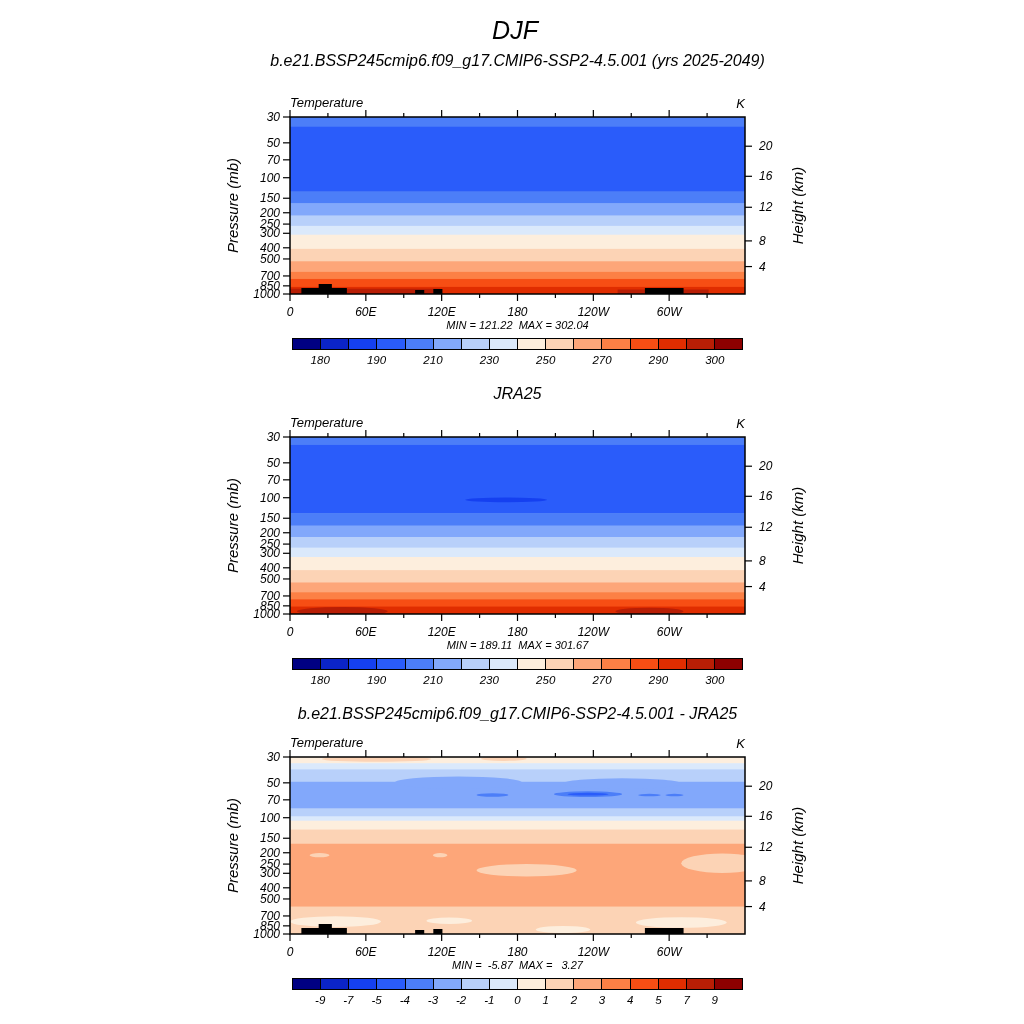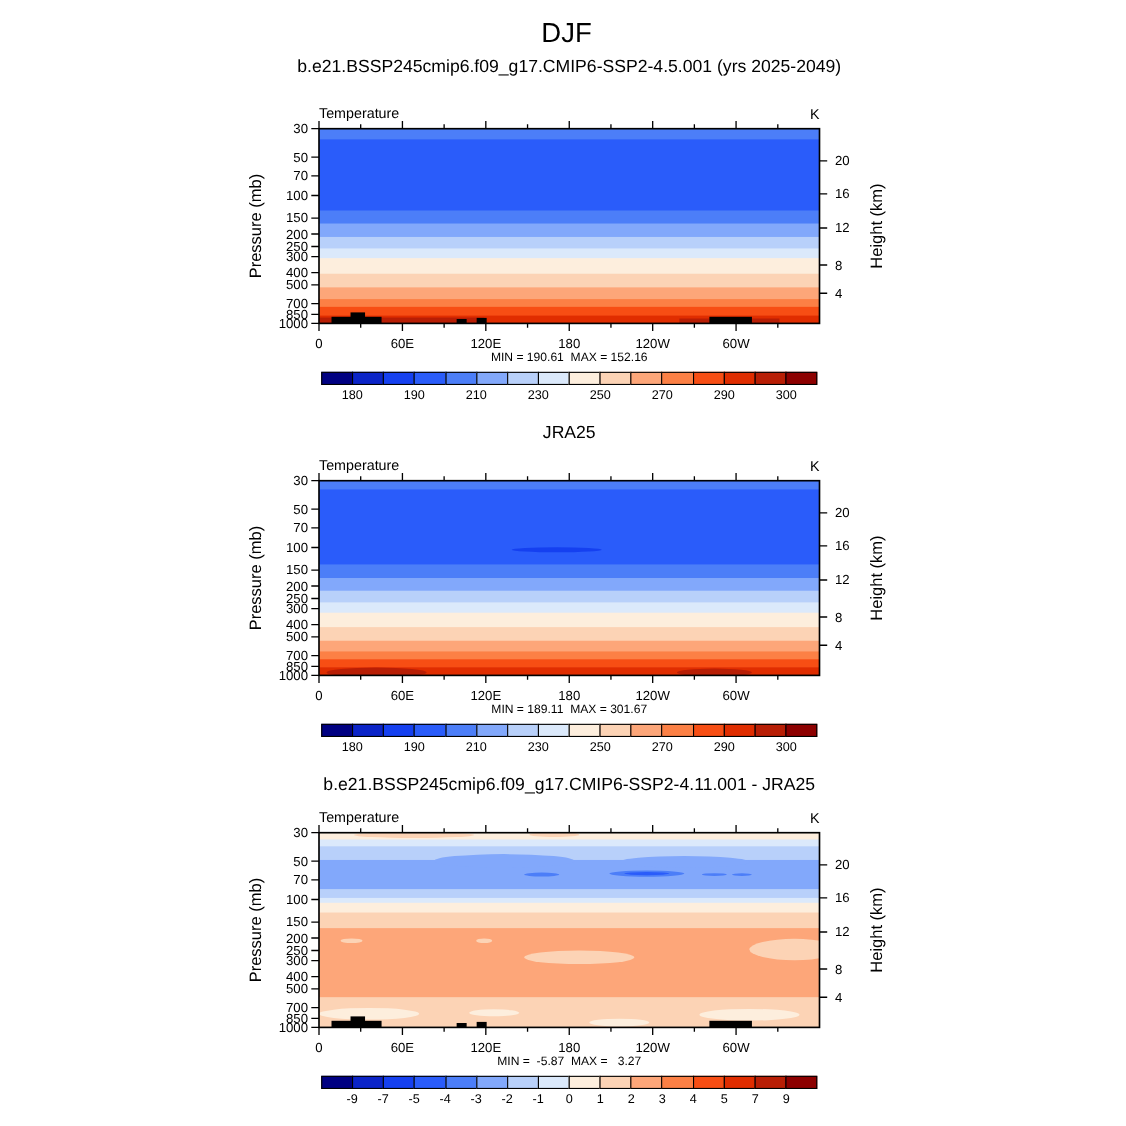--- a/index.html
+++ b/index.html
@@ -1,17 +1,17 @@
 <!DOCTYPE html>
 <html><head>
 <meta charset="utf-8">
 <style>
   html,body{margin:0;padding:0;background:#ffffff;}
   #figure{position:relative;width:1024px;height:1024px;background:#ffffff;overflow:hidden;
-          font-family:"Liberation Sans", sans-serif;color:#000;}
+          font-family:"Liberation Sans", sans-serif;color:#000;font-style:italic;}
   .abs{position:absolute;}
   .main-title{font-size:25px;text-align:center;}
   .panel-title{font-size:16px;text-align:center;white-space:nowrap;}
   .small-label{font-size:13px;white-space:nowrap;}
   .tick-label{font-size:12px;line-height:14px;white-space:nowrap;}
   .right-al{text-align:right;}
   .center-al{text-align:center;}
   .minmax{font-size:11px;text-align:center;white-space:pre;}
   .axis-title{font-size:15px;text-align:center;transform:rotate(-90deg);transform-origin:50% 50%;white-space:nowrap;}
   .cbar{display:flex;}
@@ -118,21 +118,21 @@
       <div class="abs tick-label" style="left: 759px; top: 233.9px;">8</div>
       <div class="abs tick-label" style="left: 759px; top: 259.565px;">4</div>
       <div class="abs tick-label center-al" style="left: 262px; top: 305px; width: 56px;">0</div>
       <div class="abs tick-label center-al" style="left: 337.849px; top: 305px; width: 56px;">60E</div>
       <div class="abs tick-label center-al" style="left: 413.651px; top: 305px; width: 56px;">120E</div>
       <div class="abs tick-label center-al" style="left: 489.5px; top: 305px; width: 56px;">180</div>
       <div class="abs tick-label center-al" style="left: 565.348px; top: 305px; width: 56px;">120W</div>
       <div class="abs tick-label center-al" style="left: 641.151px; top: 305px; width: 56px;">60W</div>
       <div class="abs axis-title" style="left: 143.5px; top: 196.5px; width: 177px;">Pressure (mb)</div>
       <div class="abs axis-title" style="left: 708.5px; top: 196.5px; width: 177px;">Height (km)</div>
-      <div class="abs minmax" style="left: 290px; top: 319px; width: 455px;">MIN = 190.61  MAX = 152.16</div>
+      <div class="abs minmax" style="left: 290px; top: 319px; width: 455px;">MIN = 121.22  MAX = 302.04</div>
       <div class="abs cbar" style="left: 292px; top: 338px; width: 451px; height: 12px;">
         <span style="background: rgb(0, 0, 130);"></span>
         <span style="background: rgb(11, 36, 200);"></span>
         <span style="background: rgb(21, 64, 240);"></span>
         <span style="background: rgb(42, 92, 250);"></span>
         <span style="background: rgb(76, 126, 248);"></span>
         <span style="background: rgb(130, 168, 251);"></span>
         <span style="background: rgb(184, 208, 250);"></span>
         <span style="background: rgb(219, 233, 251);"></span>
         <span style="background: rgb(253, 238, 221);"></span>
@@ -268,21 +268,21 @@
         <span style="background: rgb(141, 0, 0);"></span>
       </div>
       <div class="abs cb-lab" style="left: 300.188px; top: 674px; width: 40px;">180</div>
       <div class="abs cb-lab" style="left: 356.562px; top: 674px; width: 40px;">190</div>
       <div class="abs cb-lab" style="left: 412.938px; top: 674px; width: 40px;">210</div>
       <div class="abs cb-lab" style="left: 469.312px; top: 674px; width: 40px;">230</div>
       <div class="abs cb-lab" style="left: 525.688px; top: 674px; width: 40px;">250</div>
       <div class="abs cb-lab" style="left: 582.062px; top: 674px; width: 40px;">270</div>
       <div class="abs cb-lab" style="left: 638.438px; top: 674px; width: 40px;">290</div>
       <div class="abs cb-lab" style="left: 694.812px; top: 674px; width: 40px;">300</div>
-      <div class="abs panel-title" style="left: 150px; top: 705px; width: 735px;">b.e21.BSSP245cmip6.f09_g17.CMIP6-SSP2-4.11.001 - JRA25</div>
+      <div class="abs panel-title" style="left: 150px; top: 705px; width: 735px;">b.e21.BSSP245cmip6.f09_g17.CMIP6-SSP2-4.5.001 - JRA25</div>
       <div class="abs small-label" style="left: 290px; top: 735px;">Temperature</div>
       <div class="abs small-label right-al" style="left: 705px; top: 736px; width: 40px;">K</div>
       <svg width="475" height="197" class="abs" style="left: 280px; top: 747px;">
         <defs>
           <clipPath id="clip2">
             <rect x="10" y="10" width="455" height="177"></rect>
           </clipPath>
         </defs>
         <g clip-path="url(#clip2)">
           <rect x="10" y="10" width="455" height="6.795" fill="#fdeedd"></rect>

